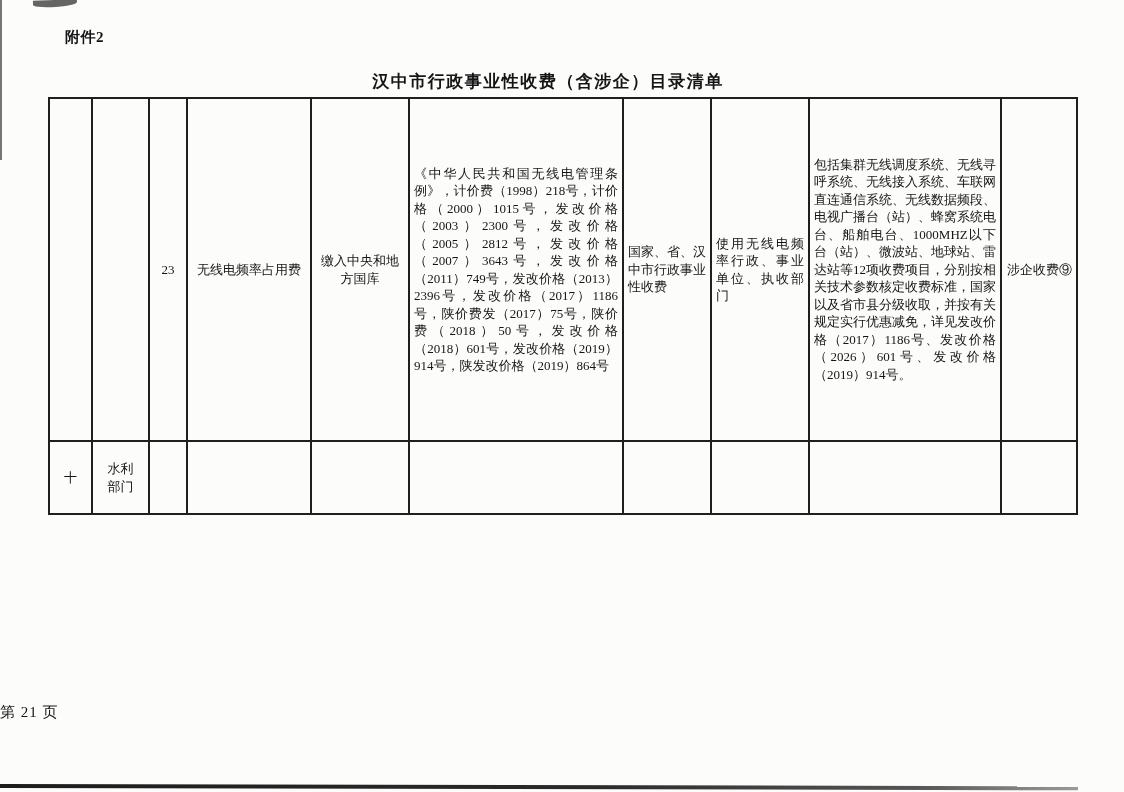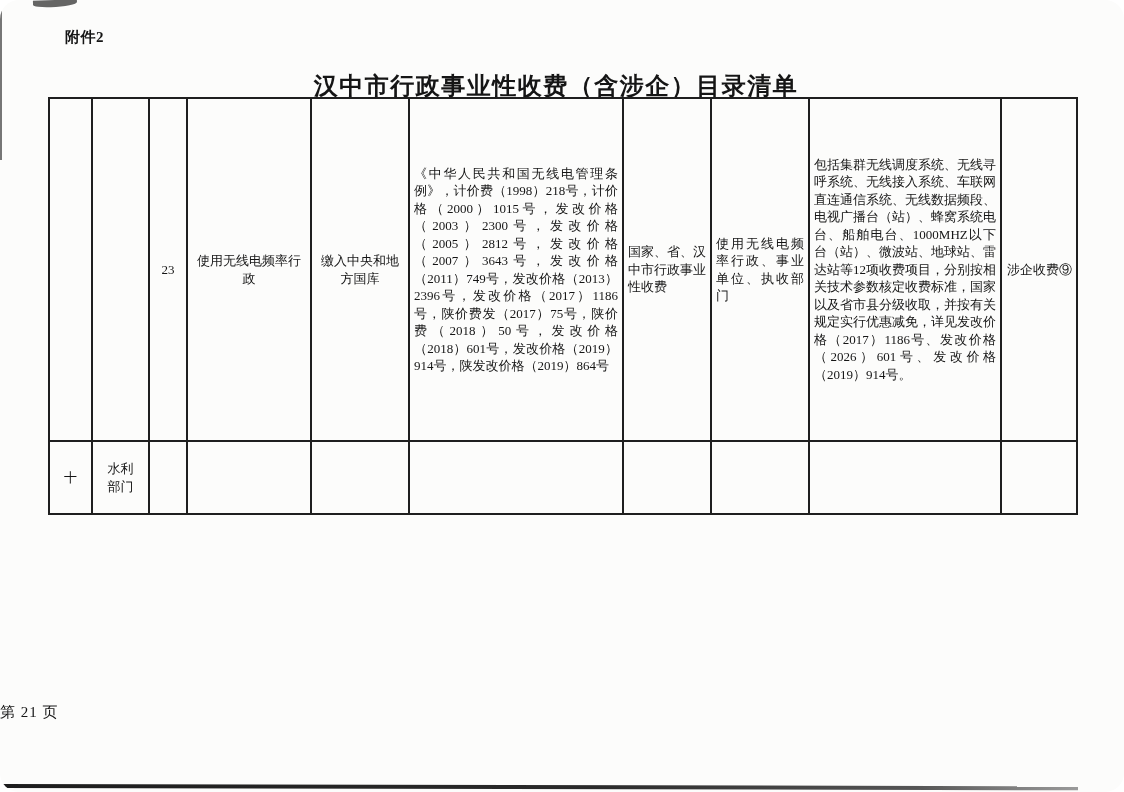--- a/index.html
+++ b/index.html
@@ -3,35 +3,34 @@
 <meta charset="utf-8">
 <style>
   html,body{margin:0;padding:0;}
   .page{
     position:relative;
     width:1124px;height:792px;
     background:#fcfcfb;
     overflow:hidden;
     font-family:"Liberation Serif","DejaVu Serif",serif;
     color:#151515;
-    border-radius:19px;
   }
   
   .scan-edge-left{position:absolute;left:0;top:0;width:2px;height:160px;background:#4a4a4a;opacity:.75;}
   .scan-smudge-top{position:absolute;left:33px;top:0;width:44px;height:7px;background:#3f3f3f;opacity:.8;border-radius:0 0 60% 40%;transform:rotate(-2deg);}
   .scan-edge-bottom{position:absolute;left:0;top:784px;width:1078px;height:4px;
     background:linear-gradient(to right,#1d1d1d 0%,#2a2a2a 55%,#555 85%,#9a9a9a 100%);
     transform:rotate(0.12deg);transform-origin:left center;}
   .attachment{
     position:absolute;left:65px;top:28px;
     font-size:15px;font-weight:bold;letter-spacing:.5px;
   }
   .title{
-    position:absolute;left:8px;top:70px;width:1096px;
-    text-align:center;font-size:24px;font-weight:bold;letter-spacing:1.5px;
+    position:absolute;left:0;top:70px;width:1096px;
+    text-align:center;font-size:17px;font-weight:bold;letter-spacing:1.5px;
   }
   table.catalog{
     position:absolute;left:48px;top:97px;
     width:1028px;
     border-collapse:collapse;table-layout:fixed;
     background:transparent;
   }
   .catalog td{
     border:2px solid #1f1f1f;
     vertical-align:middle;
@@ -79,21 +78,21 @@
       <col style="width:88px">
         <col style="width:98px">
         <col style="width:192px">
       <col style="width:76px">
     </colgroup>
     <tbody>
     <tr class="r1">
       <td class="ta-c"></td>
       <td class="ta-c"></td>
       <td class="ta-c">23</td>
-      <td class="ta-c">使用无线电频率行政</td>
+      <td class="ta-c">无线电频率占用费</td>
       <td class="ta-c">缴入中央和地方国库</td>
       <td class="ta-j">《中华人民共和国无线电管理条例》，计价费（1998）218号，计价格（2000）1015号，发改价格（2003）2300号，发改价格（2005）2812号，发改价格（2007）3643号，发改价格（2011）749号，发改价格（2013）2396号，发改价格（2017）1186号，陕价费发（2017）75号，陕价费（2018）50号，发改价格（2018）601号，发改价格（2019）914号，陕发改价格（2019）864号</td>
       <td class="ta-j">国家、省、汉中市行政事业性收费</td>
       <td class="ta-j">使用无线电频率行政、事业单位、执收部门</td>
       <td class="ta-j">包括集群无线调度系统、无线寻呼系统、无线接入系统、车联网直连通信系统、无线数据频段、电视广播台（站）、蜂窝系统电台、船舶电台、1000MHZ以下台（站）、微波站、地球站、雷达站等12项收费项目，分别按相关技术参数核定收费标准，国家以及省市县分级收取，并按有关规定实行优惠减免，详见发改价格（2017）1186号、发改价格（2026）601号、发改价格（2019）914号。</td>
       <td class="ta-l">涉企收费⑨</td>
     </tr>
     <tr class="r2">
       <td class="ta-c">十</td>
       <td class="ta-c">水利

